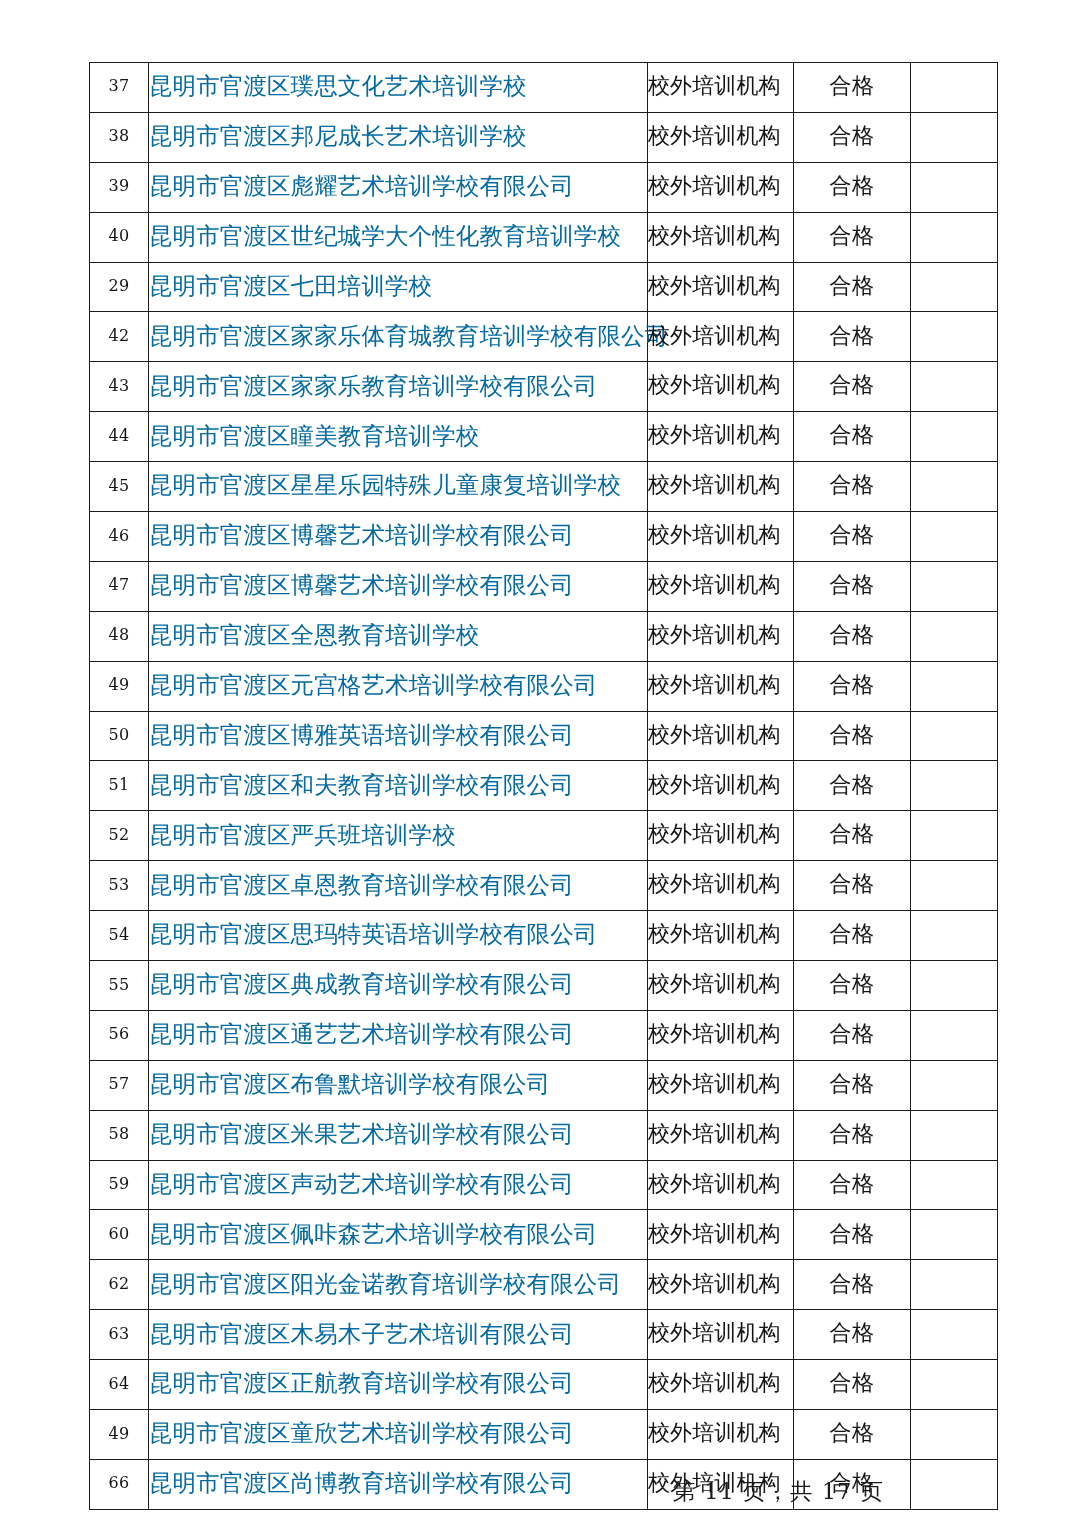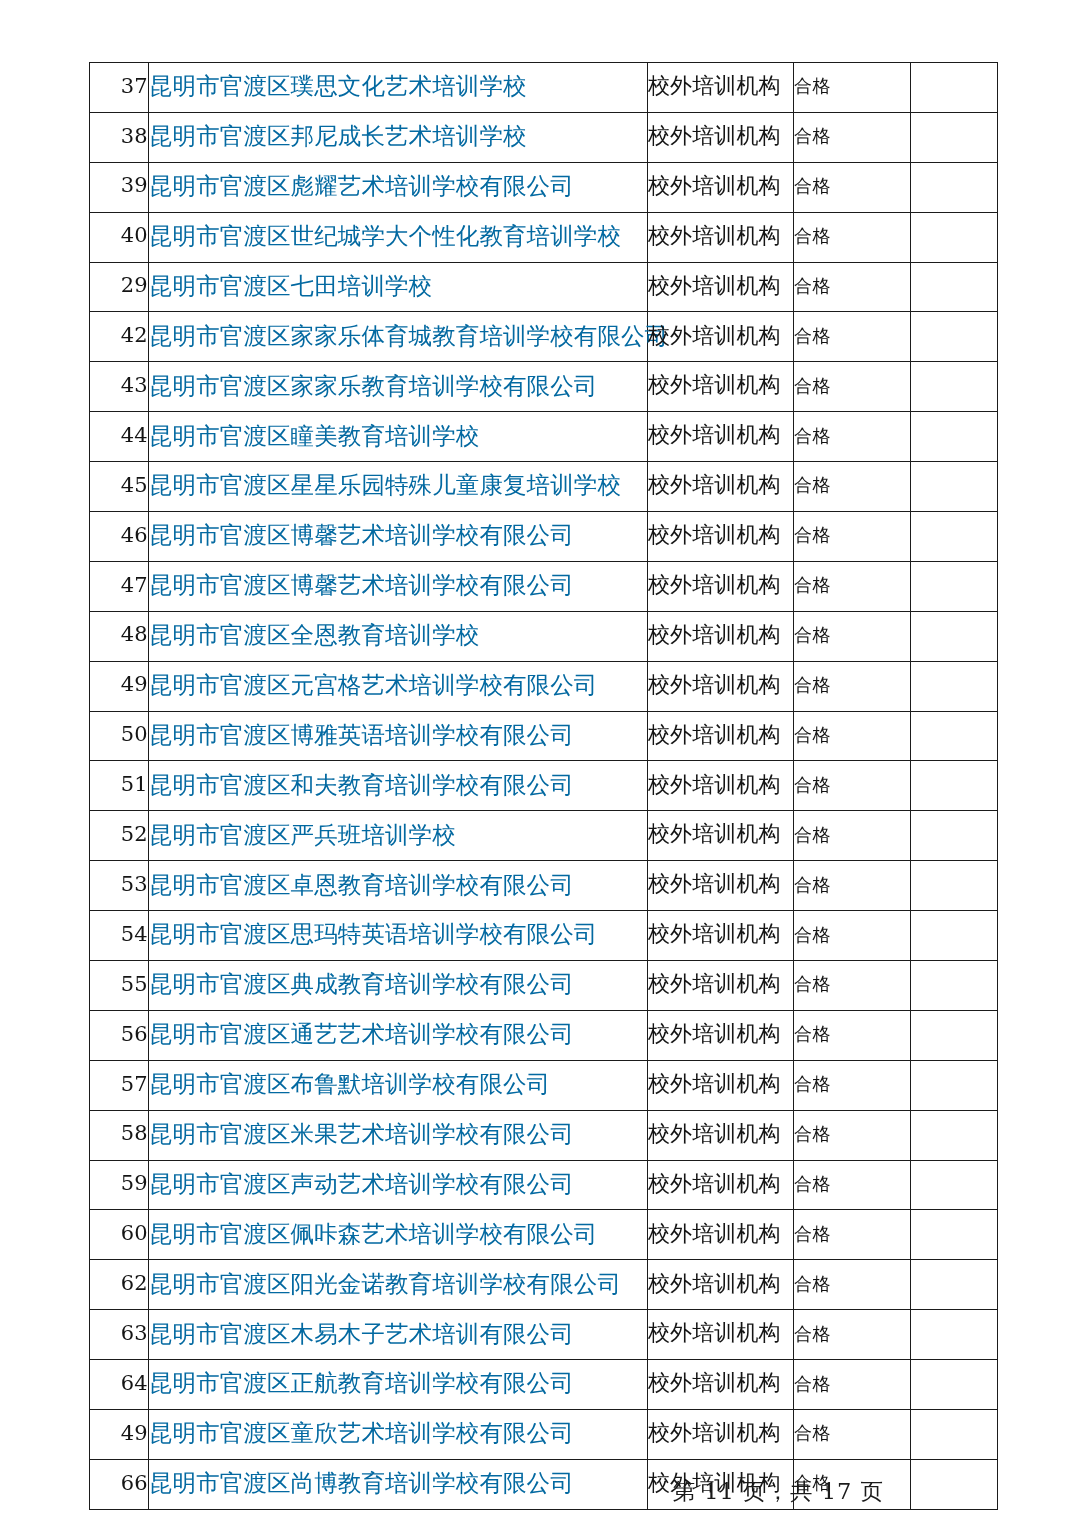--- a/index.html
+++ b/index.html
@@ -37,23 +37,23 @@
   table.list td {
     border: 1.5px solid #1b1b1b;
     height: 46.9px;
     padding: 0 0 2px 0;
     vertical-align: middle;
     line-height: 1.12;
     background: #ffffff;
   }
   td.c-idx {
     width: 58px;
-    text-align: right;
+    text-align: center;
     font-family: "DejaVu Serif", "Liberation Serif", serif;
-    font-size: 21px;
+    font-size: 16px;
     letter-spacing: 0.3px;
     color: #141414;
   }
   td.c-name {
     width: 498px;
     text-align: left;
     padding-left: 12px;
     font-size: 23.5px;
     font-family: "DejaVu Serif", "Liberation Serif", serif;
     letter-spacing: 0.1px;
@@ -62,22 +62,22 @@
   }
   td.c-cat {
     width: 145px;
     font-size: 22px;
     letter-spacing: 0.1px;
     white-space: nowrap;
     color: #141414;
   }
   td.c-res {
     width: 116px;
-    text-align: left;
-    font-size: 18px;
+    text-align: center;
+    font-size: 22px;
     letter-spacing: 0.5px;
     color: #141414;
   }
   td.c-note {
     width: 86px;
     text-align: center;
     font-size: 22px;
   }
   .footer {
     position: absolute;

